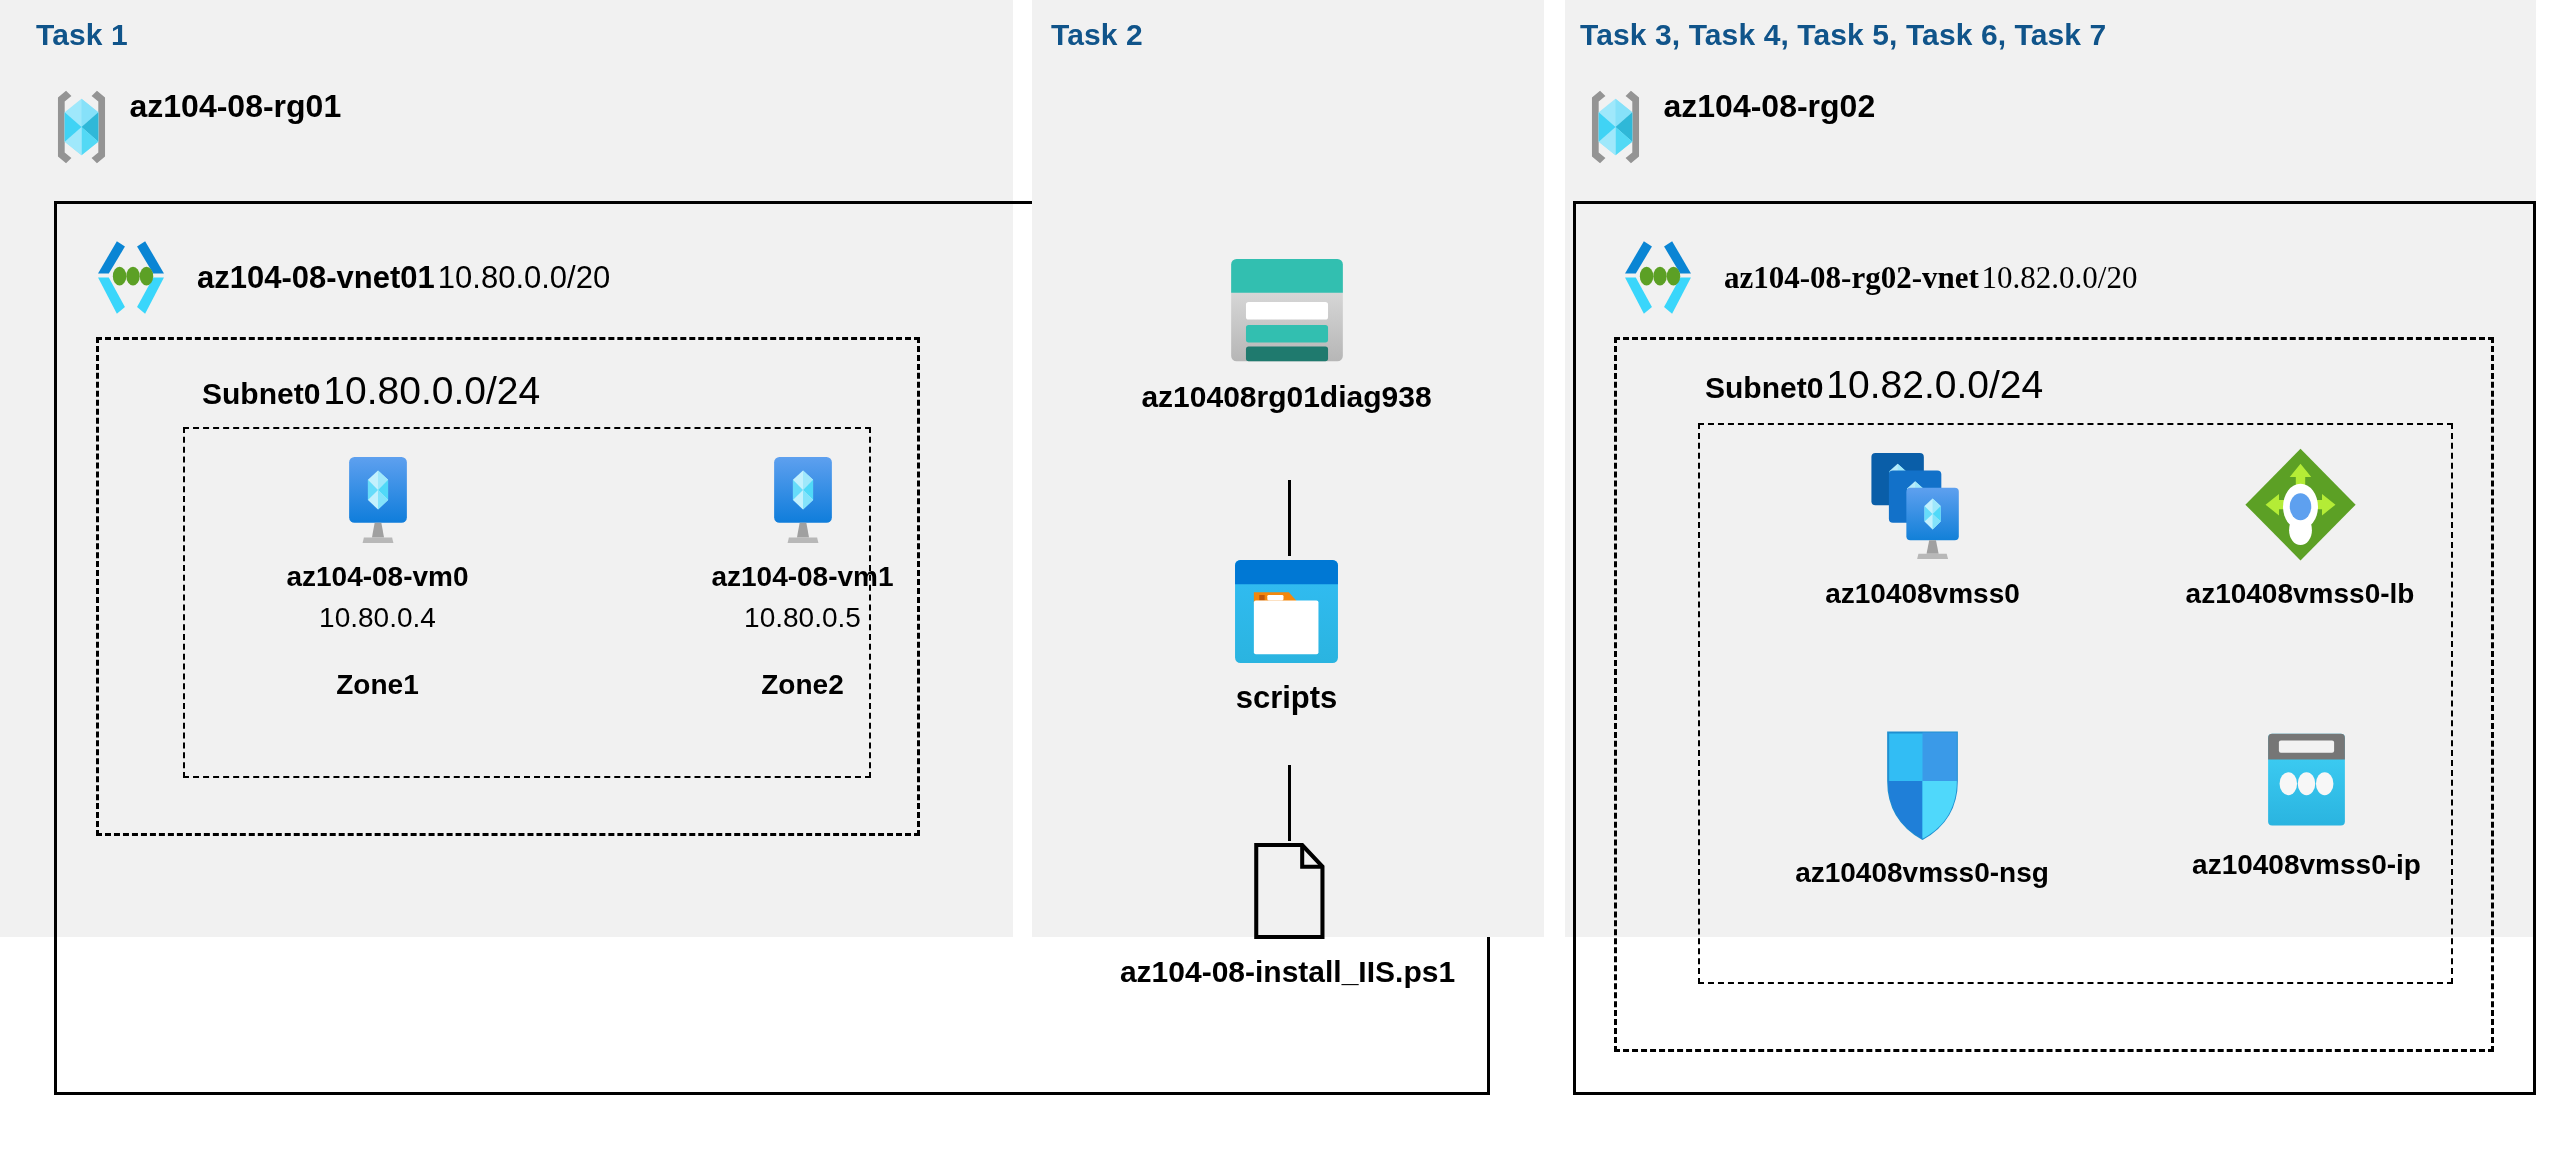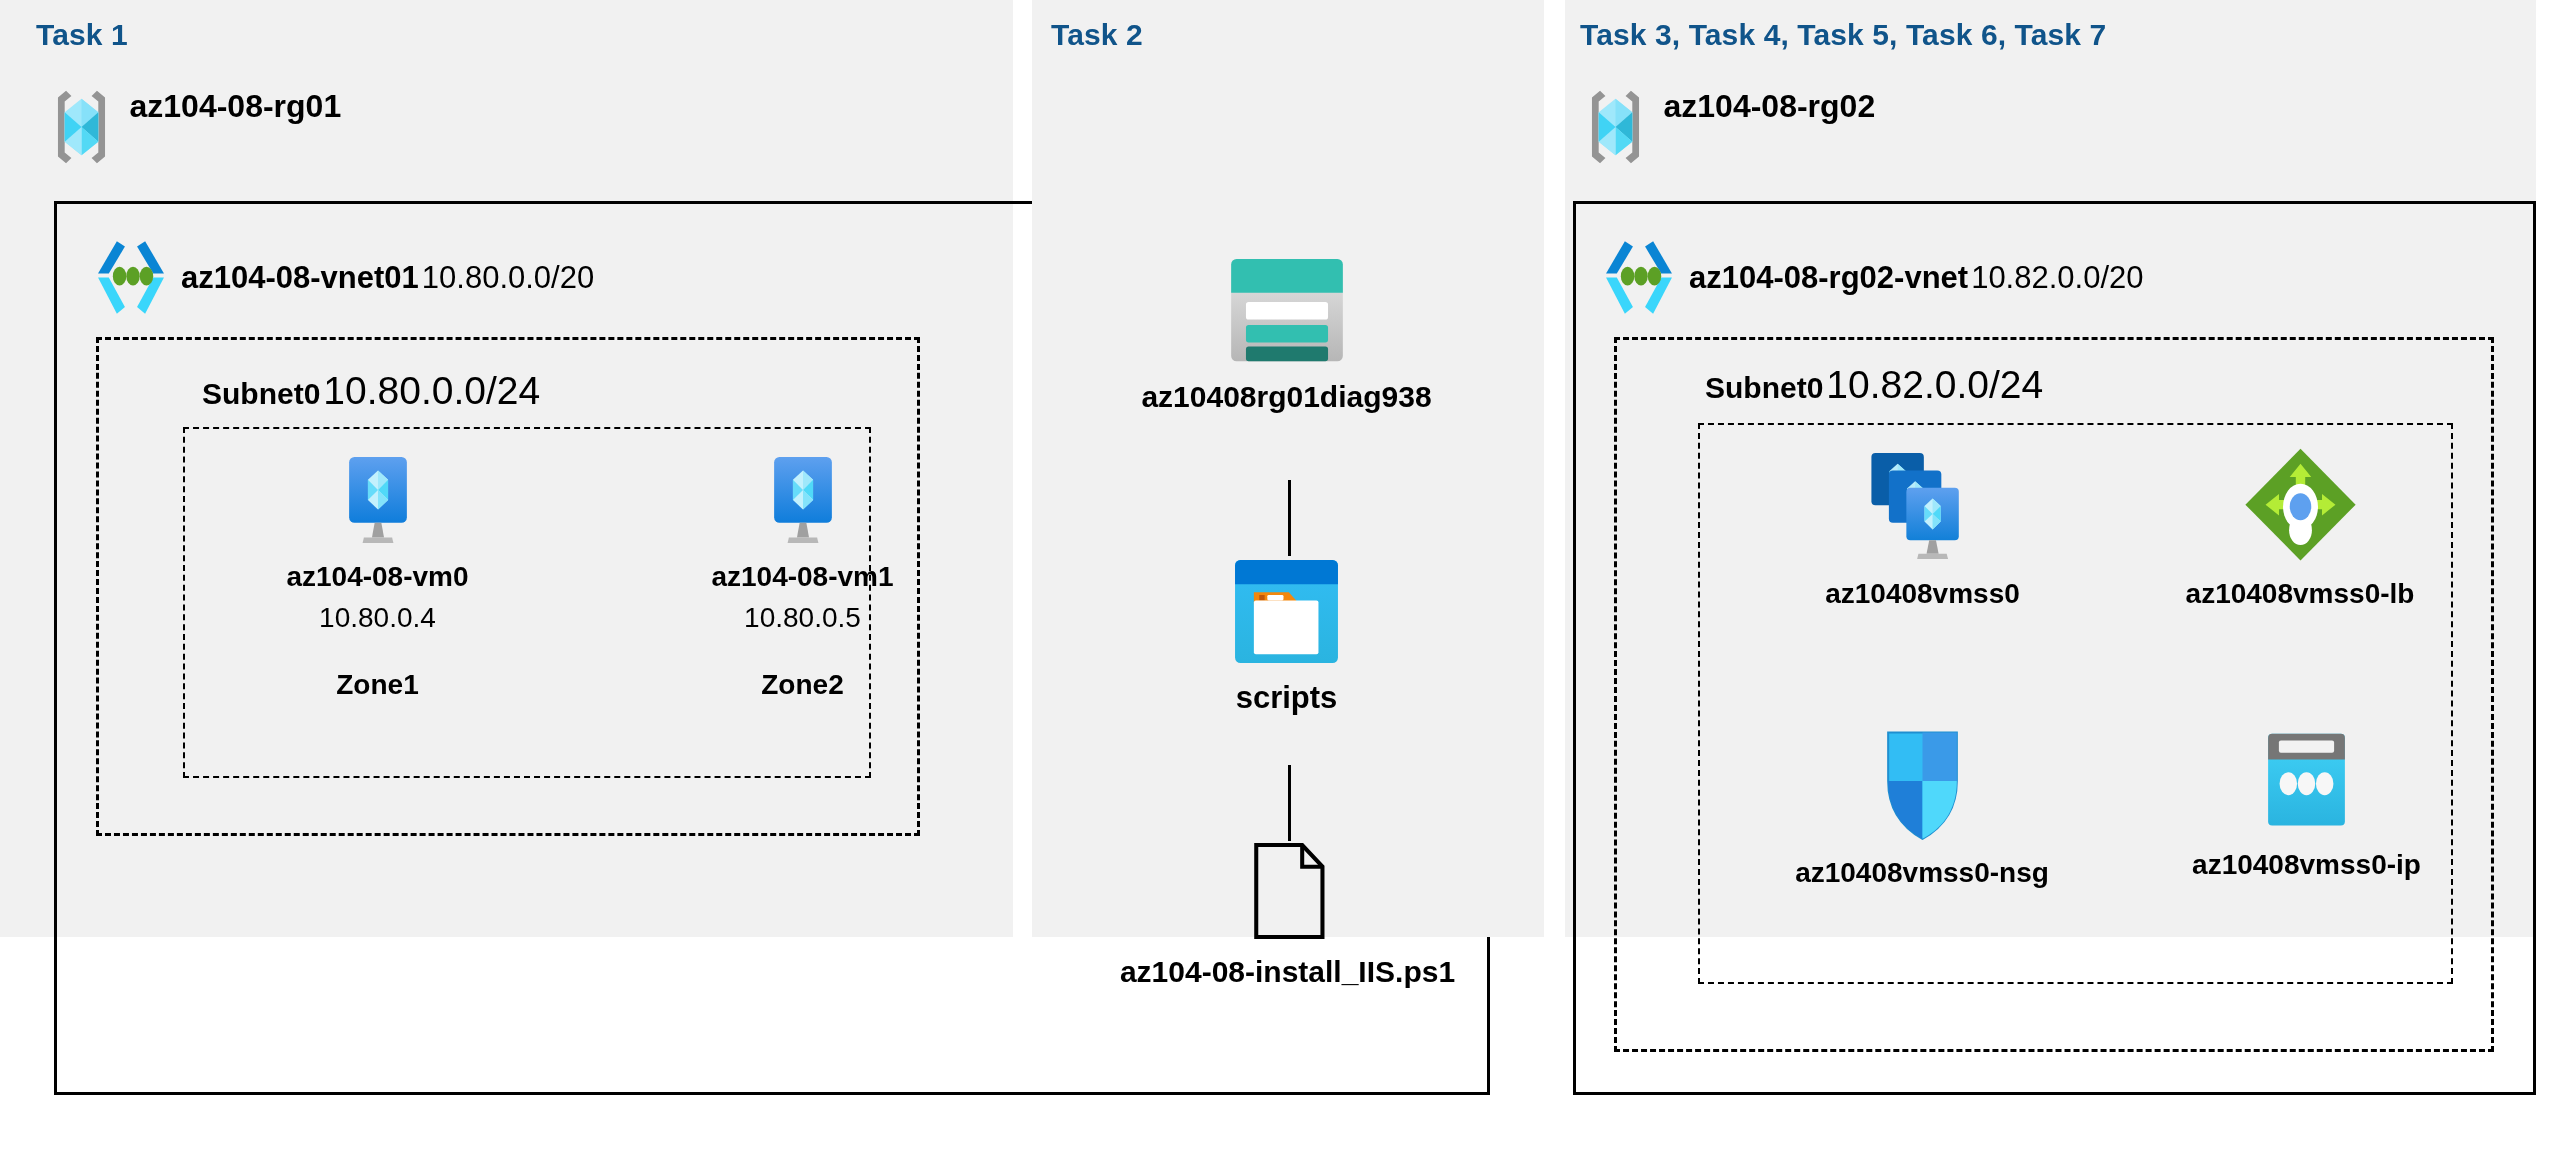--- a/index.html
+++ b/index.html
@@ -13,21 +13,21 @@
 
   .task-title{position:absolute;font-size:30px;font-weight:bold;color:#10548a;
               letter-spacing:0.1px;white-space:nowrap;}
 
   
   .rg-row{position:absolute;display:flex;align-items:flex-start;gap:17.5px;}
   .rg-label{font-size:32px;font-weight:bold;white-space:nowrap;}
 
   
   .vnet-box{position:absolute;border:3.4px solid #000;box-sizing:border-box;background:transparent;}
-  .vnet-row{position:absolute;display:flex;align-items:center;gap:13px;}
+  .vnet-row{position:absolute;display:flex;align-items:center;gap:29px;}
   .vnet-name{font-size:31px;font-weight:bold;white-space:nowrap;}
   .vnet-cidr{font-size:31px;font-weight:normal;white-space:nowrap;}
 
   
   .subnet-box{position:absolute;border:3.4px dashed #000;box-sizing:border-box;}
   .subnet-row{position:absolute;white-space:nowrap;}
   .subnet-name{font-size:30px;font-weight:bold;}
   .subnet-cidr{font-size:39px;font-weight:normal;}
 
   .inner-dashed{position:absolute;border:2.7px dashed #000;box-sizing:border-box;}
@@ -216,21 +216,21 @@
         <path d="M45 58 L70 80 L45 100 Z" fill="#53d9f5"></path>
         <path d="M45 58 L45 100 L20 80 Z" fill="#9fe8fb"></path>
         <path d="M45 58 L20 80 L20 36 Z" fill="#40d3f5"></path>
       </svg>
     </span>
     <span class="rg-label">az104-08-rg02</span>
   </div>
 
   <div class="vnet-box" style="left:8px;top:201px;width:963px;height:894px;"></div>
 
-  <div class="vnet-row" style="left:37px;top:237px;">
+  <div class="vnet-row" style="left:56px;top:237px;font-family:Liberation Serif, serif;">
     <span>
       <svg width="74" height="81" viewBox="0 0 110 120">
         <path d="M34 6 L6 54 L22 54 L46 14 Z" fill="#0a85d4"></path>
         <path d="M6 60 L34 114 L46 104 L22 60 Z" fill="#3ad6fb"></path>
         <path d="M76 6 L104 54 L88 54 L64 14 Z" fill="#0a85d4"></path>
         <path d="M104 60 L76 114 L64 104 L88 60 Z" fill="#3ad6fb"></path>
         <ellipse cx="38" cy="58" rx="10" ry="14" fill="#5ca025"></ellipse>
         <ellipse cx="58" cy="58" rx="10" ry="14" fill="#5ca025"></ellipse>
         <ellipse cx="78" cy="58" rx="10" ry="14" fill="#5ca025"></ellipse>
       </svg>

